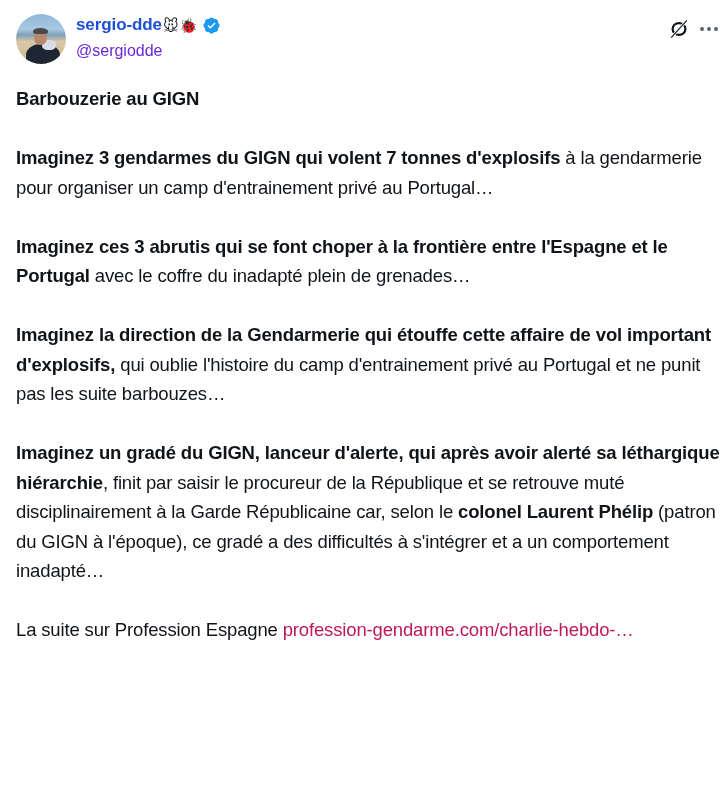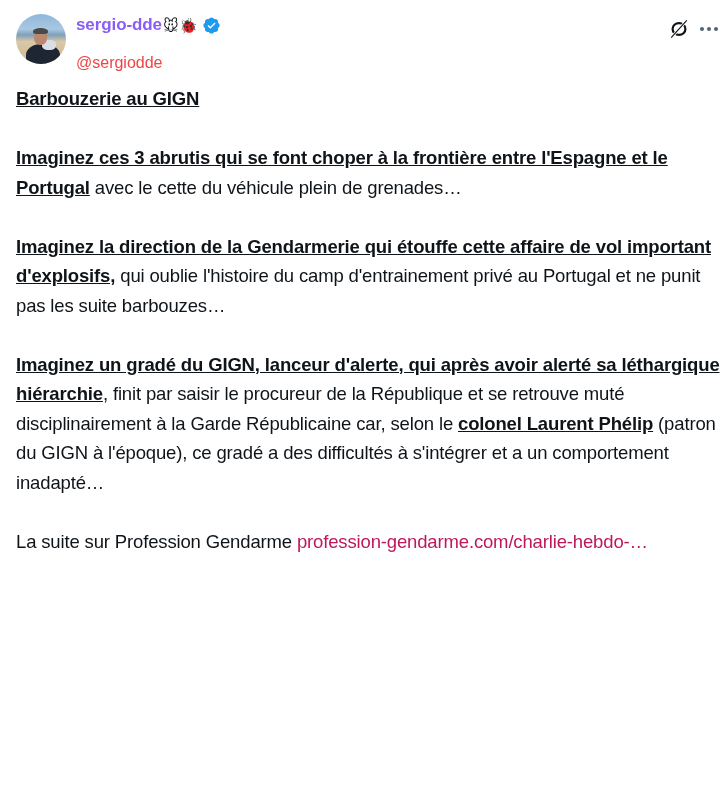--- a/index.html
+++ b/index.html
@@ -23,37 +23,37 @@
     .avatar .person-body {
       position: absolute; left: 10px; top: 30px; width: 34px; height: 24px; border-radius: 45% 45% 10% 10%;
       background: #1f2633;
     }
     .avatar .person-hood {
       position: absolute; left: 26px; top: 26px; width: 14px; height: 10px; border-radius: 40%;
       background: #d8dde6;
     }
 
     .name-row { position: absolute; left: 76px; top: 14px; display: flex; align-items: center; height: 22px; }
-    .display-name { font-weight: bold; font-size: 17px; color: #8b5cf6; letter-spacing: -0.1px; }
+    .display-name { font-weight: bold; font-size: 17px; color: #1d4ed8; letter-spacing: -0.1px; }
     .emoji { font-size: 15px; margin-left: 1px; line-height: 1; }
     .verified { margin-left: 4px; width: 19px; height: 19px; display: inline-block; }
-    .handle { position: absolute; left: 76px; top: 54px; font-size: 16px; color: #ef4444; }
+    .handle { position: absolute; left: 76px; top: 42px; font-size: 16px; color: #6d28d9; }
 
     .grok-icon { position: absolute; left: 668px; top: 18px; width: 22px; height: 22px; }
     .more-icon { position: absolute; left: 700px; top: 22px; width: 22px; height: 14px; display: flex; align-items: center; gap: 3px; }
     .more-icon span { width: 4px; height: 4px; border-radius: 50%; background: #536471; display: block; }
 
     .tweet-body {
       position: absolute; left: 16px; top: 84px; width: 706px;
       font-size: 18.5px; line-height: 29.5px; color: #0f1419;
       letter-spacing: -0.15px;
     }
     .para { margin-bottom: 29.5px; white-space: normal; }
     .para:last-child { margin-bottom: 0; }
-    .b { font-weight: bold; text-decoration: underline; }
+    .b { font-weight: bold; }
     .link { color: #be185d; text-decoration: none; }
   </style>
 </head>
 <body>
 
 <div class="header">
   <div class="avatar">
     <div class="person-body"></div>
     <div class="person-hood"></div>
     <div class="person-head"></div>
@@ -79,22 +79,23 @@
   <div class="more-icon">
     <span></span>
     <span></span>
     <span></span>
   </div>
 </div>
 
 <div class="tweet-body">
   <p class="para b">Barbouzerie au GIGN</p>
 
+  <p class="para"><span class="b">Imaginez 3 gendarmes du GIGN qui volent 7 tonnes d'explosifs</span><span> à la gendarmerie pour organiser un camp d'entrainement privé au Portugal…</span></p>
 
-  <p class="para"><span class="b">Imaginez ces 3 abrutis qui se font choper à la frontière entre l'Espagne et le Portugal</span><span> avec le cette du véhicule plein de grenades…</span></p>
+  <p class="para"><span class="b">Imaginez ces 3 abrutis qui se font choper à la frontière entre l'Espagne et le Portugal</span><span> avec le coffre du inadapté plein de grenades…</span></p>
 
   <p class="para"><span class="b">Imaginez la direction de la Gendarmerie qui étouffe cette affaire de vol important d'explosifs,</span><span> qui oublie l'histoire du camp d'entrainement privé au Portugal et ne punit pas les suite barbouzes…</span></p>
 
   <p class="para"><span class="b">Imaginez un gradé du GIGN, lanceur d'alerte, qui après avoir alerté sa léthargique hiérarchie</span><span>, finit par saisir le procureur de la République et se retrouve muté disciplinairement à la Garde Républicaine car, selon le </span><span class="b">colonel Laurent Phélip</span><span> (patron du GIGN à l'époque), ce gradé a des difficultés à s'intégrer et a un comportement inadapté…</span></p>
 
 
-  <p class="para"><span>La suite sur Profession Gendarme </span><a class="link">profession-gendarme.com/charlie-hebdo-…</a></p>
+  <p class="para"><span>La suite sur Profession Espagne </span><a class="link">profession-gendarme.com/charlie-hebdo-…</a></p>
 </div>
 
 </body></html>

